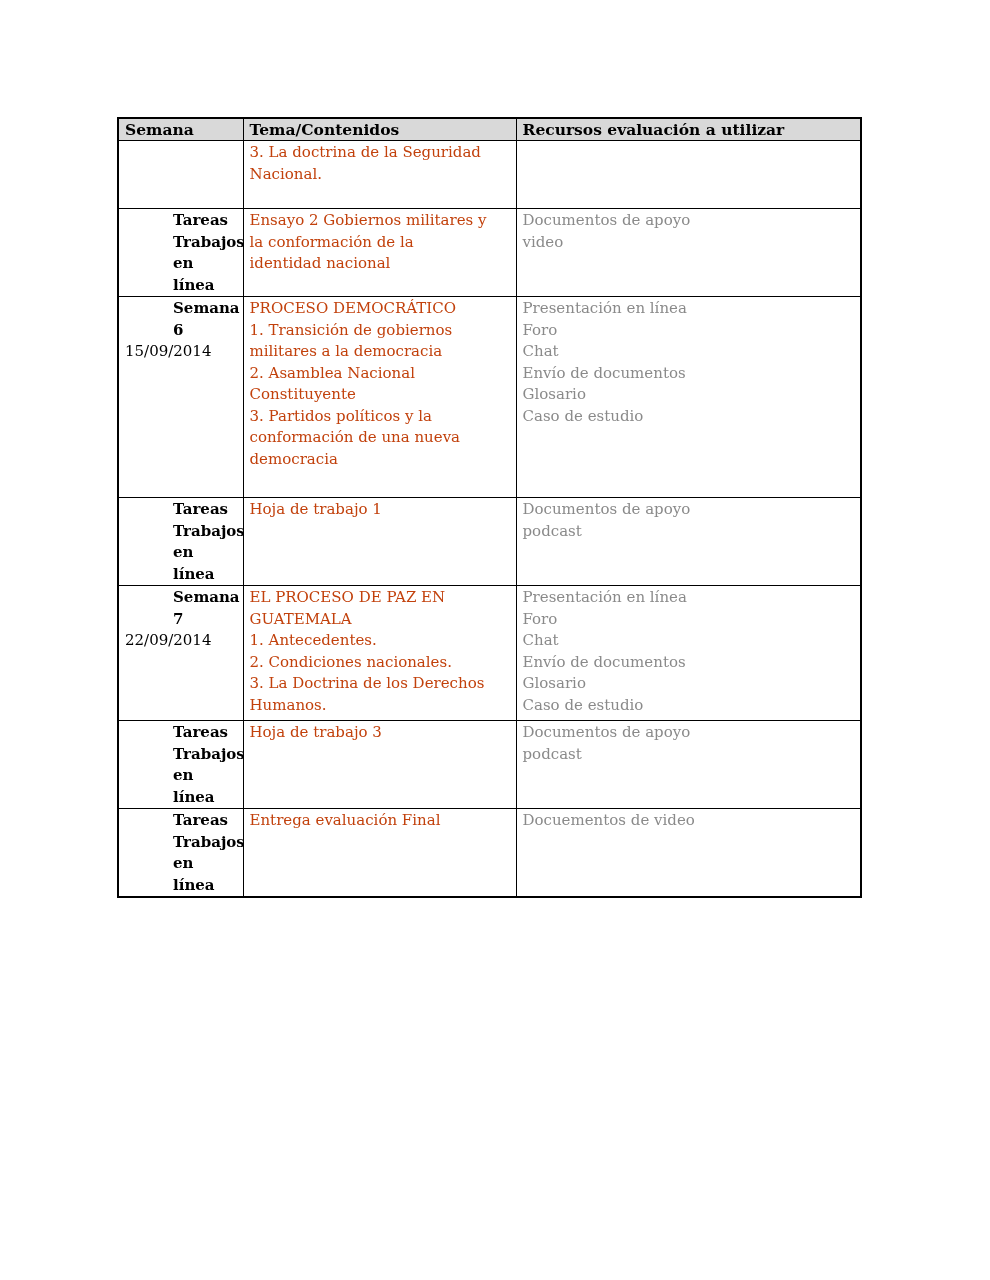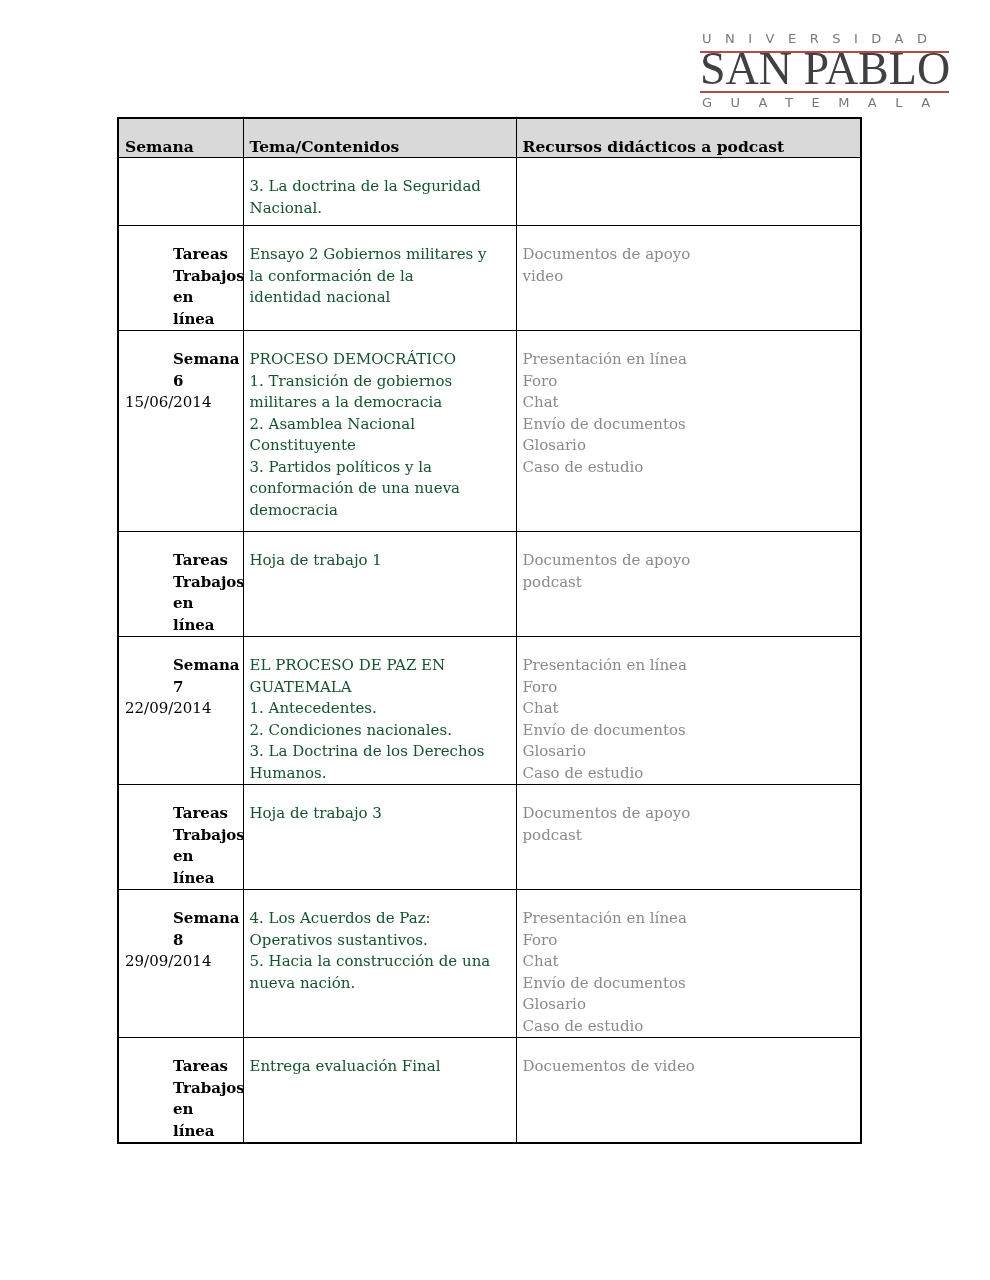--- a/index.html
+++ b/index.html
@@ -27,56 +27,49 @@
 
   
   .schedule{
     position:absolute;left:117px;top:117px;width:743px;
     border-collapse:collapse;table-layout:fixed;border:2px solid #000;
   }
   .col-semana{width:125px;}
   .col-tema{width:273px;}
   .col-recursos{width:345px;}
   .schedule th,.schedule td{
-    border:1px solid #000;vertical-align:top;padding:18px 6px 0 6px;
+    border:1px solid #000;vertical-align:top;padding:1px 6px 0 6px;
     font-size:15px;line-height:21.5px;overflow:hidden;text-align:left;
   }
   .schedule thead th{
     background:var(--header-bg,#d9d9d9);font-weight:700;font-size:15.5px;
     height:20px;line-height:19px;white-space:nowrap;
   }
   .week-label{font-weight:700;white-space:pre-line;margin-left:48px;}
   .week-date{font-weight:400;white-space:pre-line;}
-  .cell-tema{white-space:pre-line;color:#14532d;}
+  .cell-tema{white-space:pre-line;color:#c2410c;}
   .cell-recursos{white-space:pre-line;color:var(--muted,#8a8a8a);margin-top:40px;}
 </style>
 </head>
 <body>
 
 <div class="page">
 
-  <div class="logo">
-    <div class="logo-small logo-universidad">UNIVERSIDAD</div>
-    <div class="logo-rule rule-top"></div>
-    <div class="logo-name">SAN PABLO</div>
-    <div class="logo-rule rule-bottom"></div>
-    <div class="logo-small logo-guatemala">GUATEMALA</div>
-  </div>
 
   <table class="schedule">
     <colgroup>
       <col class="col-semana">
       <col class="col-tema">
       <col class="col-recursos">
     </colgroup>
     <thead>
       <tr>
         <th>Semana</th>
         <th>Tema/Contenidos</th>
-        <th>Recursos didácticos a podcast</th>
+        <th>Recursos evaluación a utilizar</th>
       </tr>
     </thead>
     <tbody id="schedule-body">
         <tr style="height: 68px;">
           <td class="cell-semana">
             <div class="week-label"></div>
             <div class="week-date"></div>
           </td>
           <td class="cell-tema">3. La doctrina de la Seguridad
 Nacional.</td>
@@ -91,21 +84,21 @@
           </td>
           <td class="cell-tema">Ensayo 2 Gobiernos militares y
 la conformación de la
 identidad nacional</td>
           <td class="cell-recursos">Documentos de apoyo
 video</td>
         </tr>
         <tr style="height: 201px;">
           <td class="cell-semana">
             <div class="week-label">Semana 6</div>
-            <div class="week-date">15/06/2014</div>
+            <div class="week-date">15/09/2014</div>
           </td>
           <td class="cell-tema">PROCESO DEMOCRÁTICO
 1. Transición de gobiernos
 militares a la democracia
 2. Asamblea Nacional
 Constituyente
 3. Partidos políticos y la
 conformación de una nueva
 democracia</td>
           <td class="cell-recursos">Presentación en línea
@@ -148,36 +141,20 @@
           <td class="cell-semana">
             <div class="week-label">Tareas
 Trabajos
 en línea</div>
             <div class="week-date"></div>
           </td>
           <td class="cell-tema">Hoja de trabajo 3</td>
           <td class="cell-recursos">Documentos de apoyo
 podcast</td>
         </tr>
-        <tr style="height: 130px;">
-          <td class="cell-semana">
-            <div class="week-label">Semana 8</div>
-            <div class="week-date">29/09/2014</div>
-          </td>
-          <td class="cell-tema">4. Los Acuerdos de Paz:
-Operativos sustantivos.
-5. Hacia la construcción de una
-nueva nación.</td>
-          <td class="cell-recursos">Presentación en línea
-Foro
-Chat
-Envío de documentos
-Glosario
-Caso de estudio</td>
-        </tr>
         <tr style="height: 87px;">
           <td class="cell-semana">
             <div class="week-label">Tareas
 Trabajos
 en línea</div>
             <div class="week-date"></div>
           </td>
           <td class="cell-tema">Entrega evaluación Final</td>
           <td class="cell-recursos">Docuementos de video</td>
         </tr>

